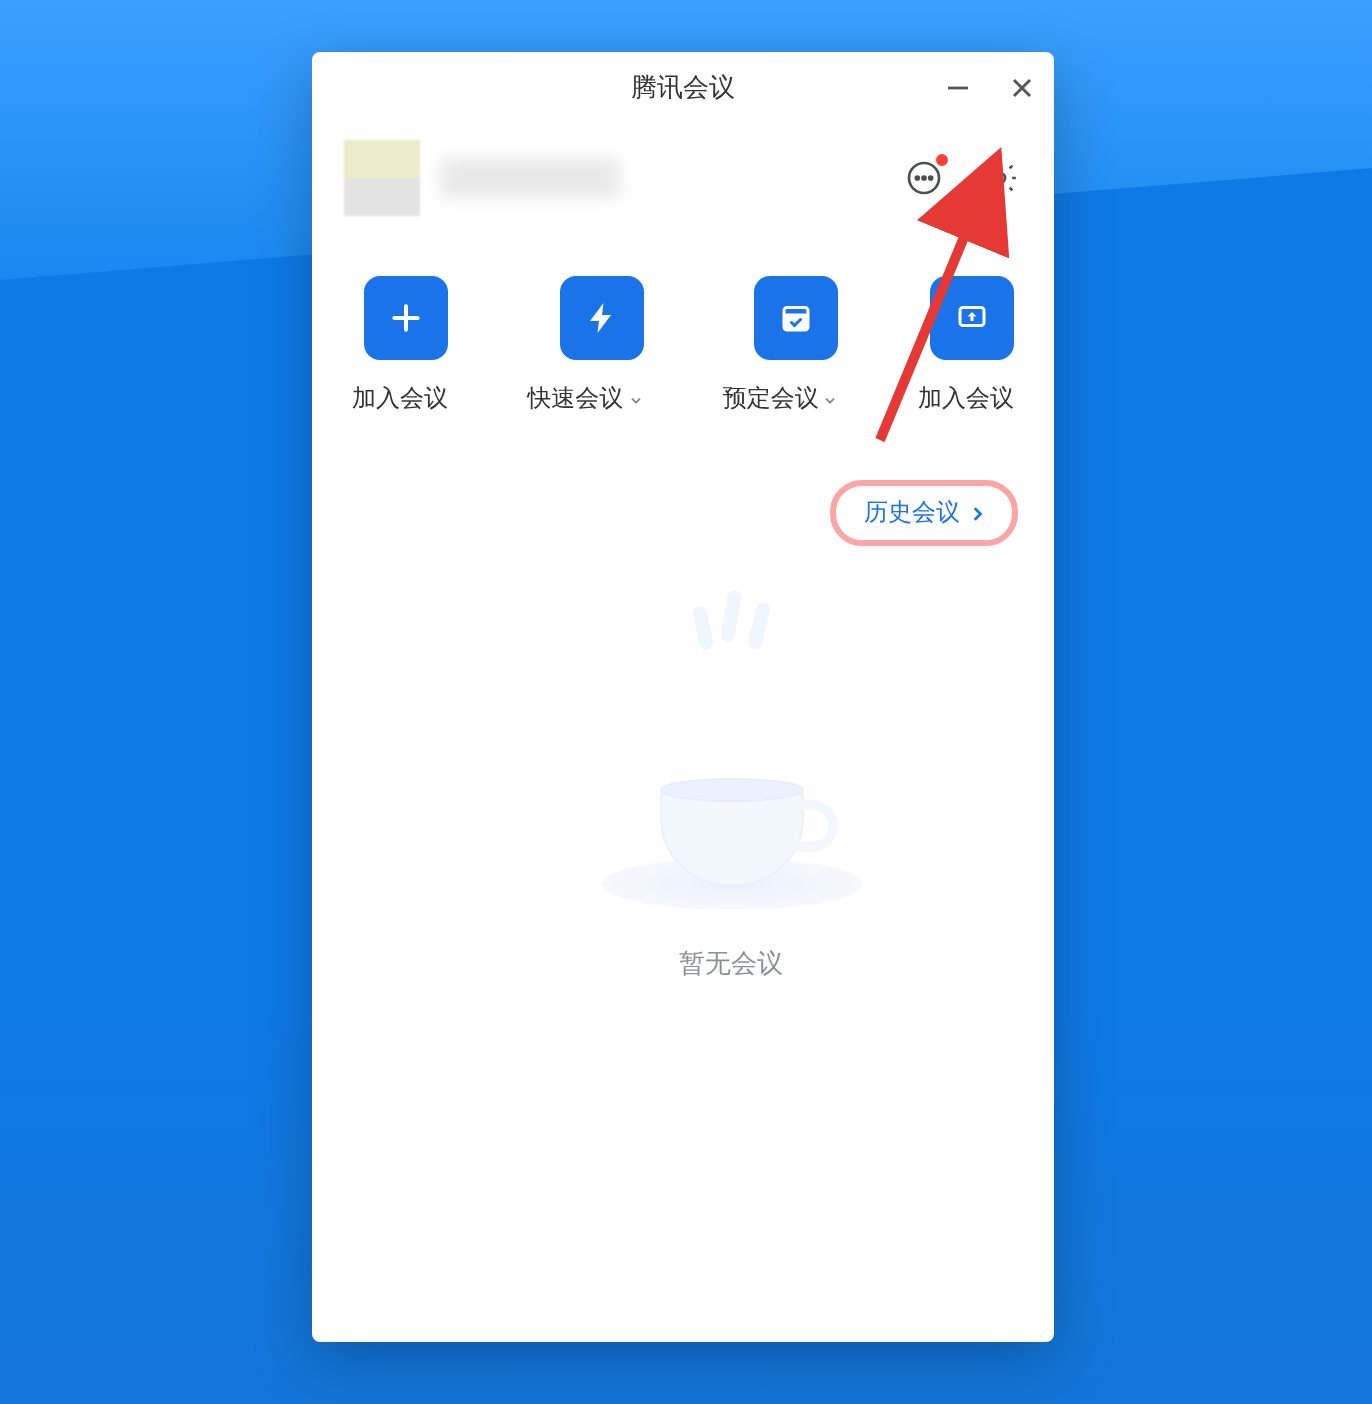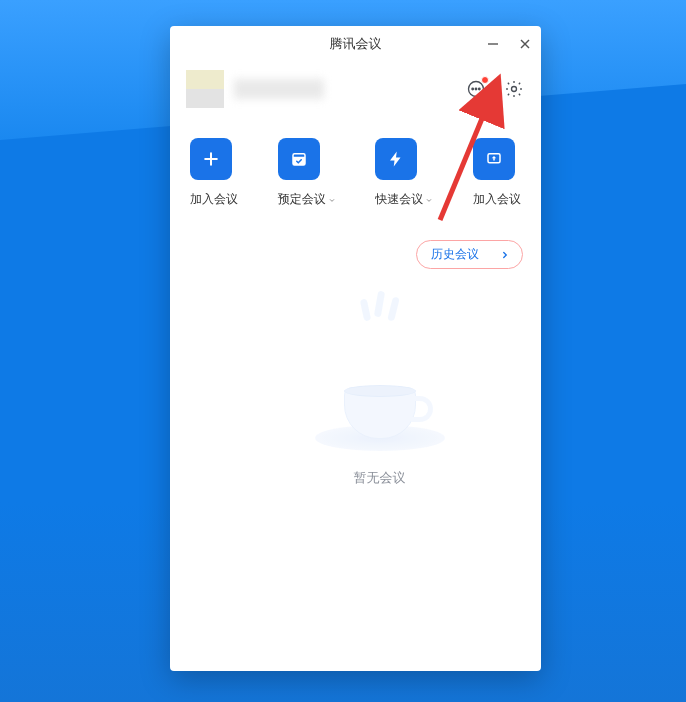--- a/index.html
+++ b/index.html
@@ -24,21 +24,21 @@
       clip-path: polygon(0 0, 100% 0, 100% 60%, 0 100%);
     }
     .desktop-bg::after {
       content: "";
       position: absolute;
       bottom: 0; left: 0; right: 0; height: 200px;
       background: linear-gradient(180deg, #0e7ae6 0%, #1475d8 100%);
     }
     .window {
       position: absolute;
-      left: 170px;
+      left: 156px;
       top: 26px;
       width: 371px;
       height: 645px;
       background: #ffffff;
       border-radius: 4px;
       box-shadow: 0 8px 30px rgba(0,0,0,0.25);
     }
     .titlebar {
       height: 36px;
       display: flex;
@@ -116,21 +116,21 @@
       border: 1px solid #fff;
     }
     .actions {
       display: flex;
       justify-content: space-between;
       padding: 12px 20px 18px 20px;
     }
     .action-item {
       display: flex;
       flex-direction: column;
-      align-items: flex-start;
+      align-items: flex-end;
       gap: 11px;
       cursor: pointer;
     }
     .action-btn {
       width: 42px;
       height: 42px;
       background: #1a73e8;
       border-radius: 8px;
       display: flex;
       align-items: center;
@@ -149,22 +149,22 @@
       height: 8px;
     }
     .history-row {
       display: flex;
       justify-content: flex-end;
       padding: 14px 18px 0 18px;
     }
     .history-pill {
       display: flex;
       align-items: center;
-      gap: 21px;
-      border: 1px solid #fca5a5;
+      gap: 4px;
+      border: 3px solid #fca5a5;
       border-radius: 16px;
       padding: 5px 12px 5px 14px;
       font-size: 12px;
       color: #1a73e8;
       cursor: pointer;
     }
     .empty {
       display: flex;
       flex-direction: column;
       align-items: center;
@@ -301,42 +301,42 @@
             <line x1="12" y1="5" x2="12" y2="19" stroke="#fff" stroke-width="2.4" stroke-linecap="round"></line>
             <line x1="5" y1="12" x2="19" y2="12" stroke="#fff" stroke-width="2.4" stroke-linecap="round"></line>
           </svg>
       </div>
       <div class="action-label">
           <span>加入会议</span>
         </div>
     </div>
     <div class="action-item">
       <div class="action-btn">
+        <svg width="18" height="18" viewBox="0 0 24 24">
+            <path d="M13 2L4 14h6l-1 8 9-12h-6l1-8z" fill="#fff"></path>
+          </svg>
+      </div>
+      <div class="action-label">
+        <span>快速会议</span>
+        <svg class="chevron" viewBox="0 0 12 12">
+            <path d="M3 5l3 3 3-3" stroke="#888" stroke-width="1.4" fill="none"></path>
+          </svg>
+      </div>
+    </div>
+    <div class="action-item">
+      <div class="action-btn">
         <svg width="18" height="18" viewBox="0 0 24 24" fill="#fff">
             <rect x="4" y="5" width="16" height="15" rx="2" fill="#fff"></rect>
             <rect x="4" y="5" width="16" height="4" fill="#1a73e8"></rect>
             <rect x="4" y="5" width="16" height="15" rx="2" fill="none" stroke="#fff" stroke-width="2"></rect>
             <path d="M9 15l2 2 4-4" stroke="#1a73e8" stroke-width="2" fill="none" stroke-linecap="round"></path>
           </svg>
       </div>
       <div class="action-label">
         <span>预定会议</span>
-        <svg class="chevron" viewBox="0 0 12 12">
-            <path d="M3 5l3 3 3-3" stroke="#888" stroke-width="1.4" fill="none"></path>
-          </svg>
-      </div>
-    </div>
-    <div class="action-item">
-      <div class="action-btn">
-        <svg width="18" height="18" viewBox="0 0 24 24">
-            <path d="M13 2L4 14h6l-1 8 9-12h-6l1-8z" fill="#fff"></path>
-          </svg>
-      </div>
-      <div class="action-label">
-        <span>快速会议</span>
         <svg class="chevron" viewBox="0 0 12 12">
             <path d="M3 5l3 3 3-3" stroke="#888" stroke-width="1.4" fill="none"></path>
           </svg>
       </div>
     </div>
     <div class="action-item">
       <div class="action-btn">
         <svg width="18" height="18" viewBox="0 0 24 24">
             <rect x="4" y="5" width="16" height="12" rx="2" fill="none" stroke="#fff" stroke-width="2"></rect>
             <path d="M12 14l-3-3h2V8h2v3h2l-3 3z" fill="#fff" transform="rotate(180 12 11)"></path>

